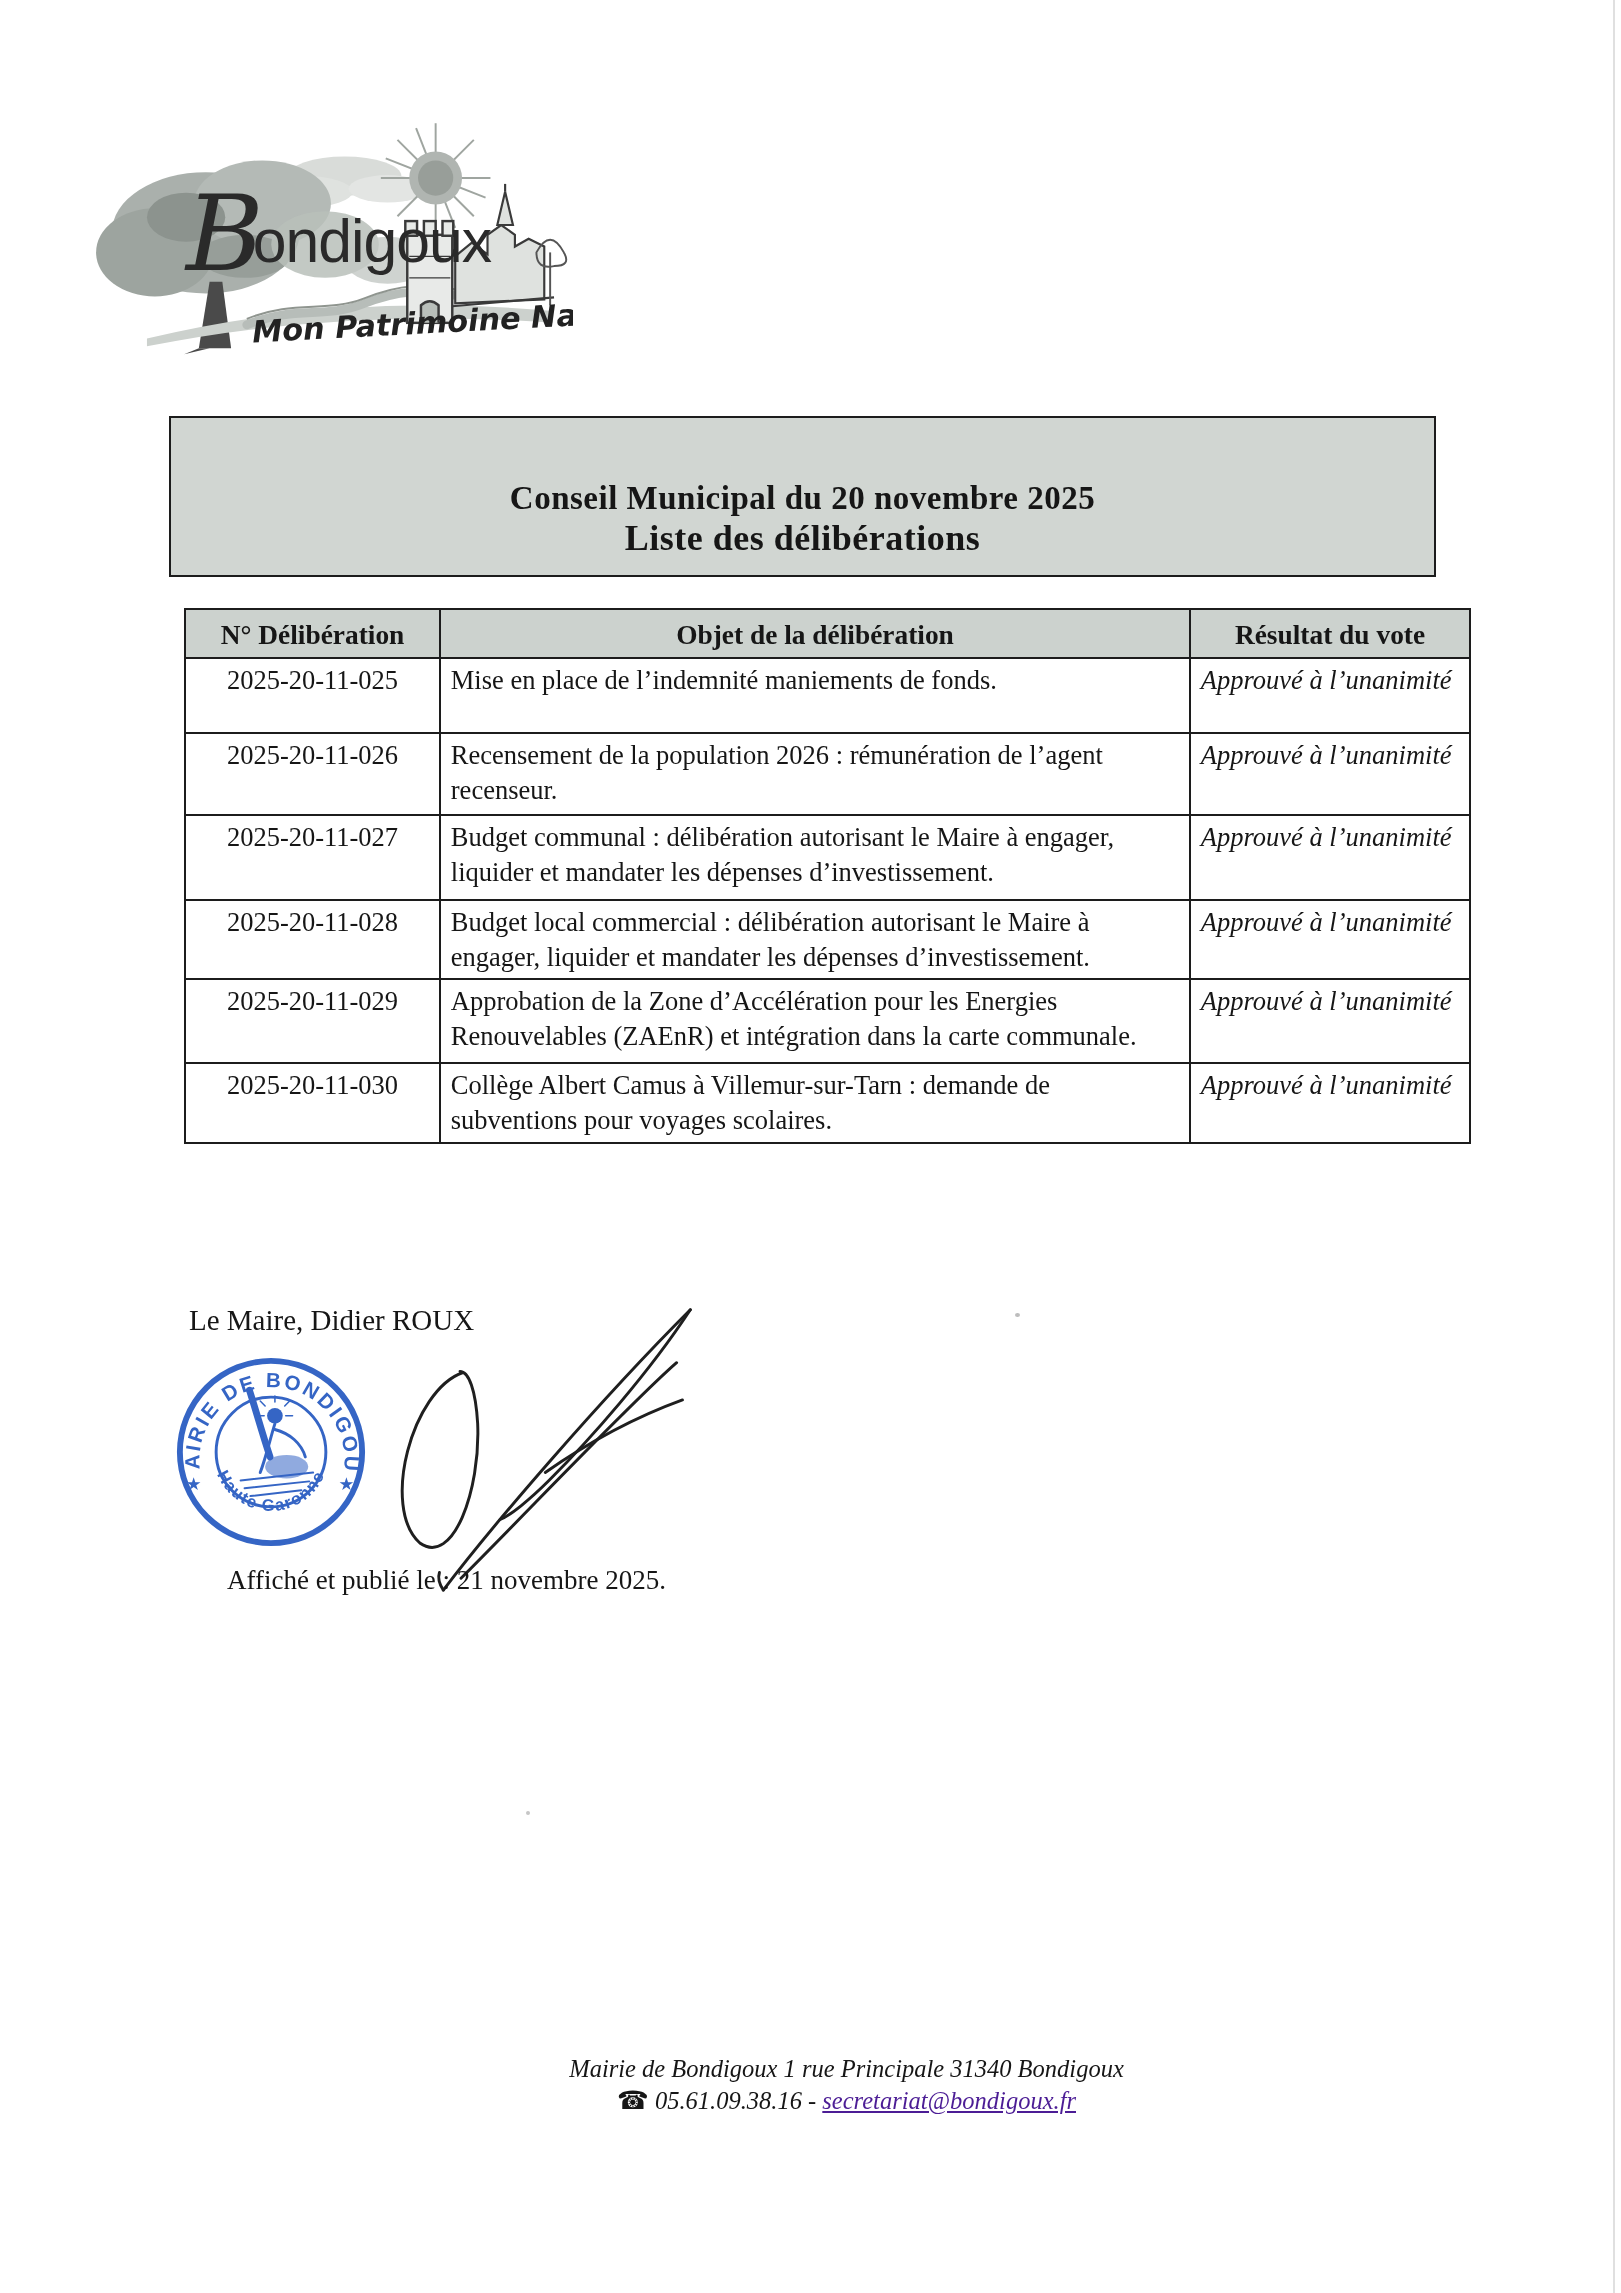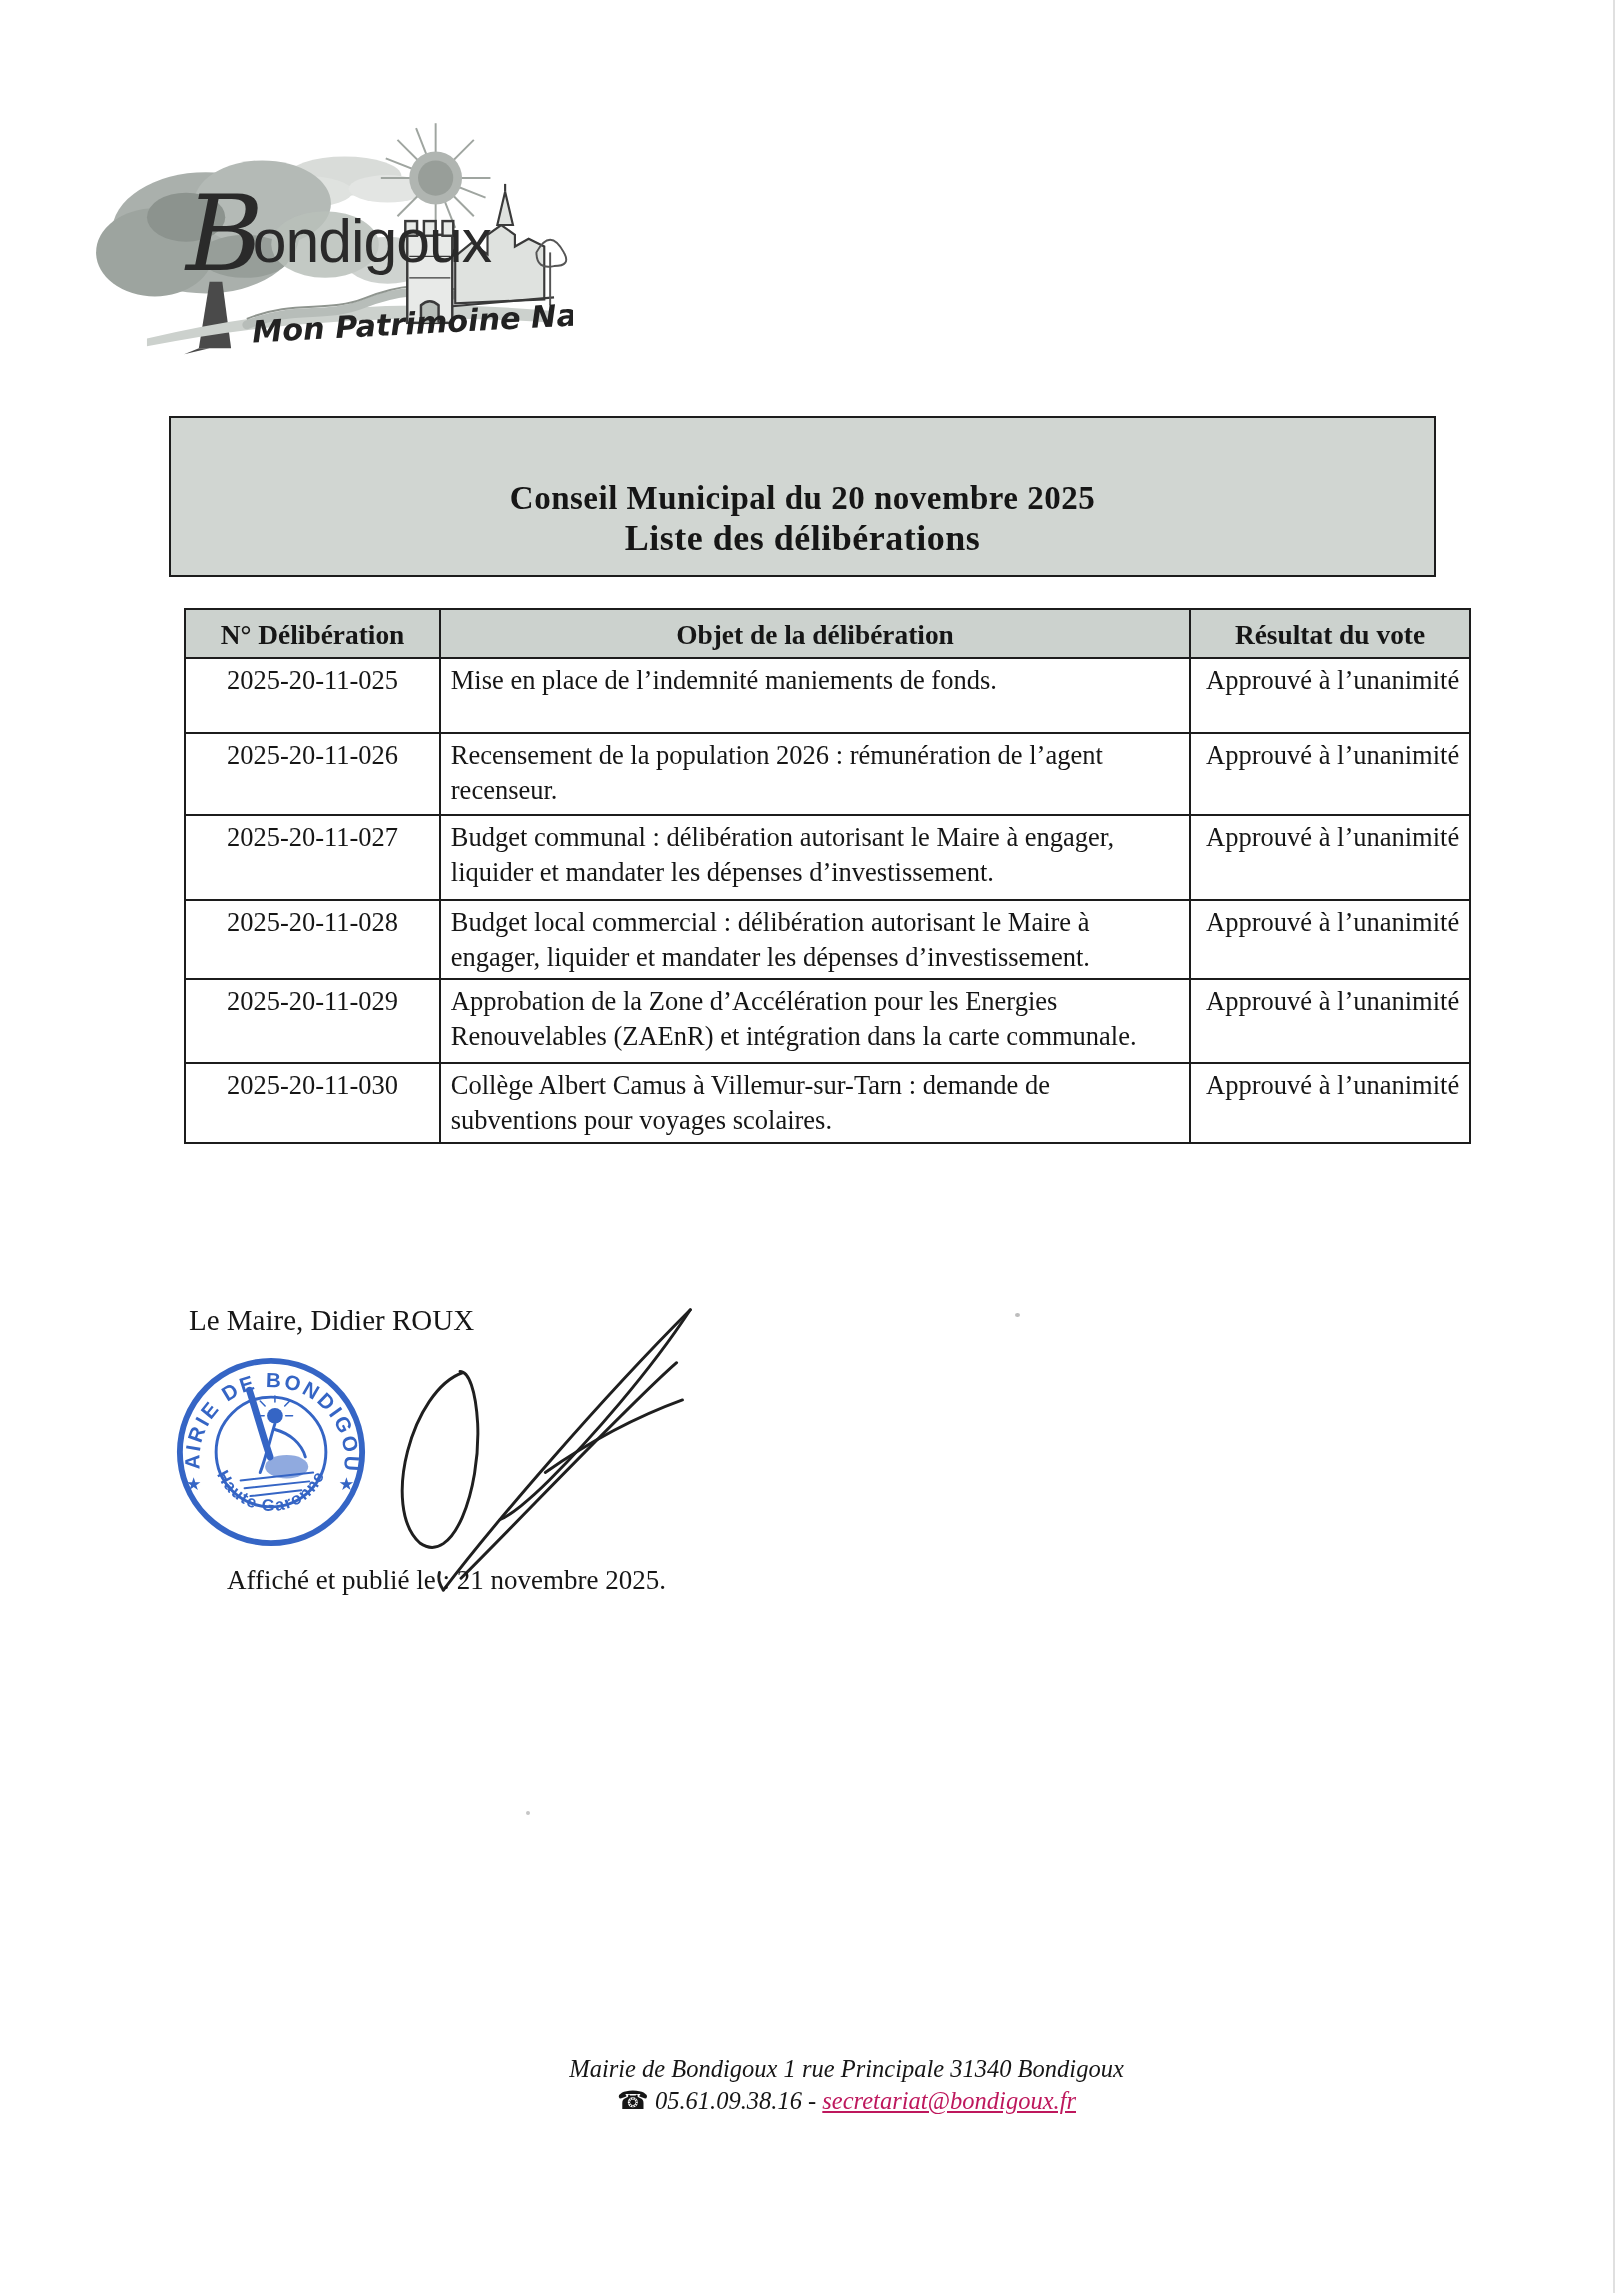--- a/index.html
+++ b/index.html
@@ -42,32 +42,32 @@
     background:#ccd2ce;
     font-size:27.4px;font-weight:bold;line-height:35px;
     text-align:center;padding-top:7.8px;
   }
   table.delib{border:2.9px solid #1c1c1c;}
   th.col-num{width:255px;}
   th.col-objet{width:750px;}
   th.col-res{width:280px;padding-left:23.5px;padding-right:23.5px;}
   td.c-num{text-align:center;}
   td.c-objet{text-align:left;padding-left:13.7px;padding-right:17.6px;}
-  td.c-res{text-align:right;padding-left:15.7px;padding-right:15.7px;}
+  td.c-res{text-align:left;padding-left:15.7px;padding-right:15.7px;font-style:italic;}
   
   .mayor-line{position:absolute;left:189px;top:1304px;font-size:29px;}
   .stamp-svg{position:absolute;left:174px;top:1355px;width:194px;height:194px;}
   .sign-svg{position:absolute;left:314px;top:1294px;width:392px;height:304px;}
   .published-line{position:absolute;left:199px;top:1565px;font-size:27px;margin-left:28px;}
   
   .footer{
     position:absolute;left:0;top:2053px;width:100%;
     text-align:center;font-style:italic;font-size:24.5px;line-height:32px;padding-left:36px;
   }
-  .footer .email{color:#be185d;text-decoration:underline;text-align:right;}
+  .footer .email{color:#4c1d95;text-decoration:underline;text-align:right;}
   .footer .phone-icon{font-style:normal;font-size:25.5px;}
   
   .scan-edge{position:absolute;left:1613px;top:0;width:2px;height:2294px;background:#cfcfcf;opacity:.65;}
   .speck1{position:absolute;left:1015px;top:1313px;width:4.9px;height:3.9px;background:#bdbdbd;border-radius:50%;}
   .speck2{position:absolute;left:526px;top:1811px;width:3.9px;height:3.9px;background:#c6c6c6;border-radius:50%;}
 </style>
 </head>
 <body>
 
 <div class="page">

